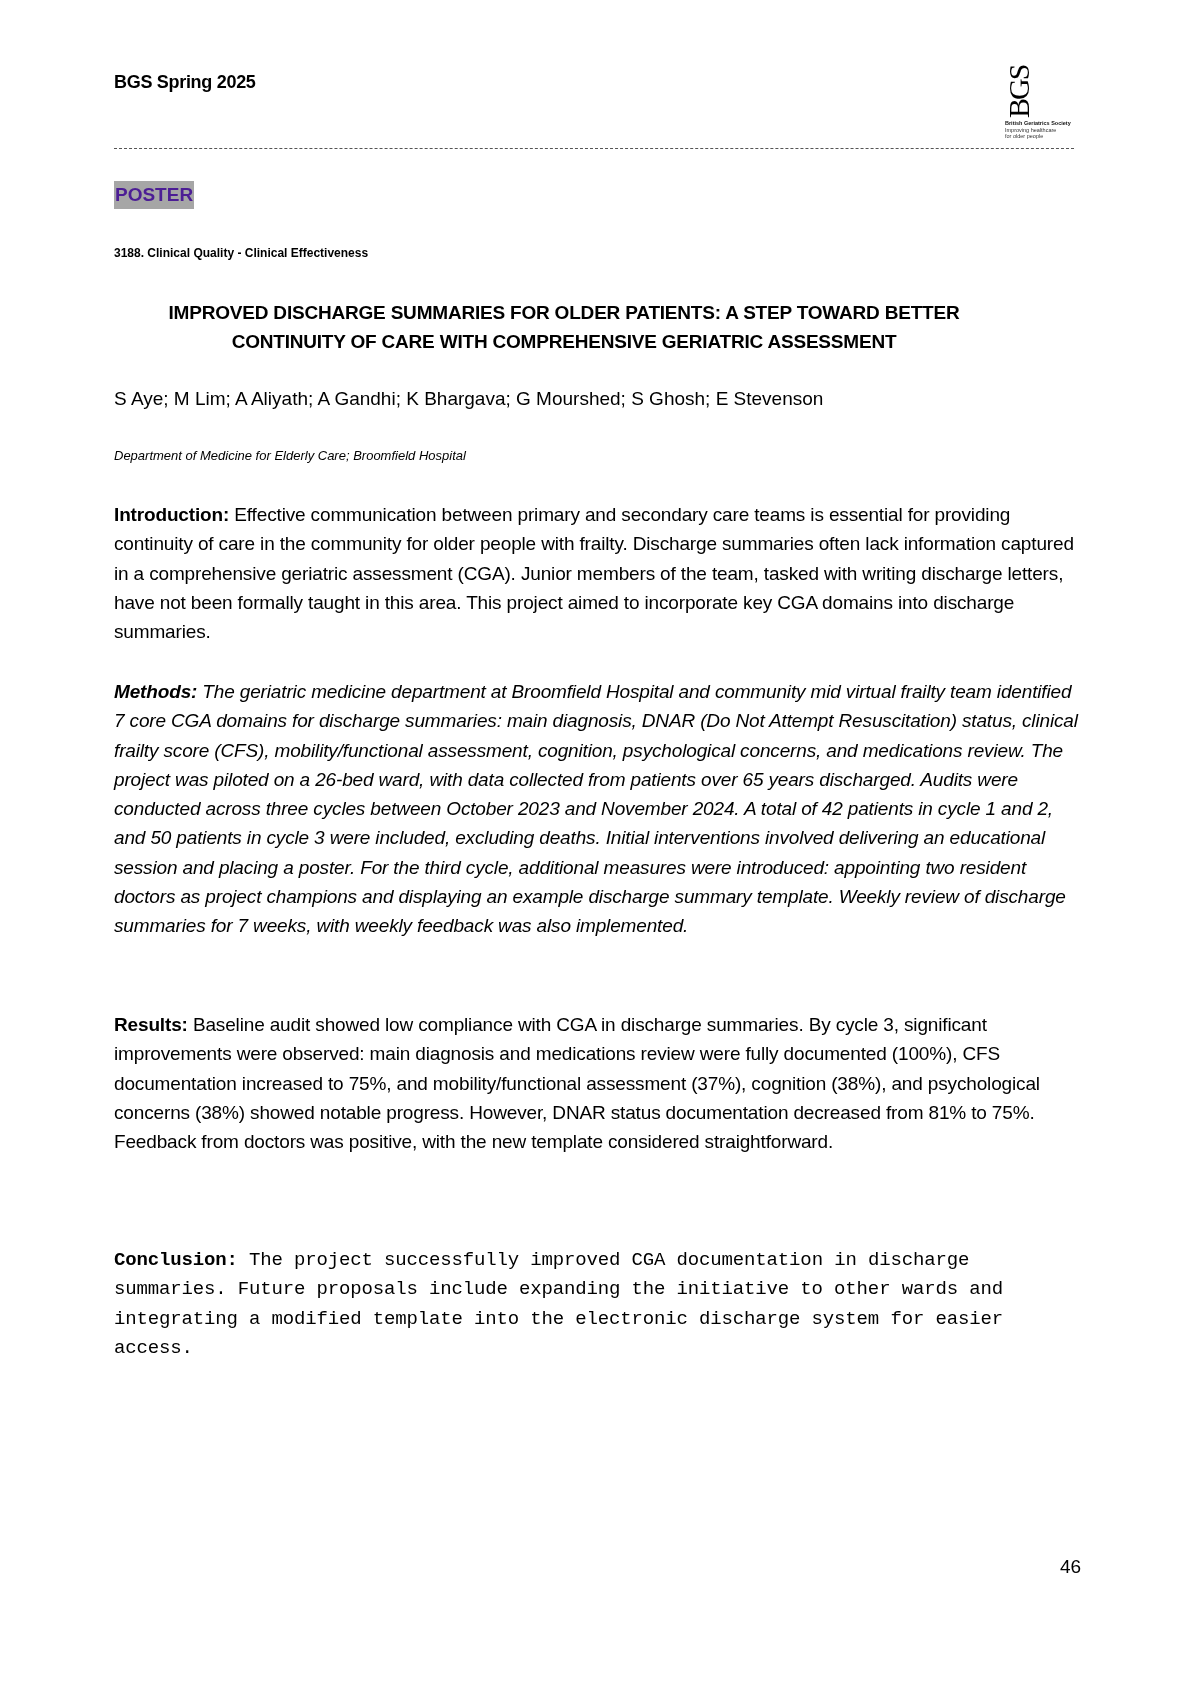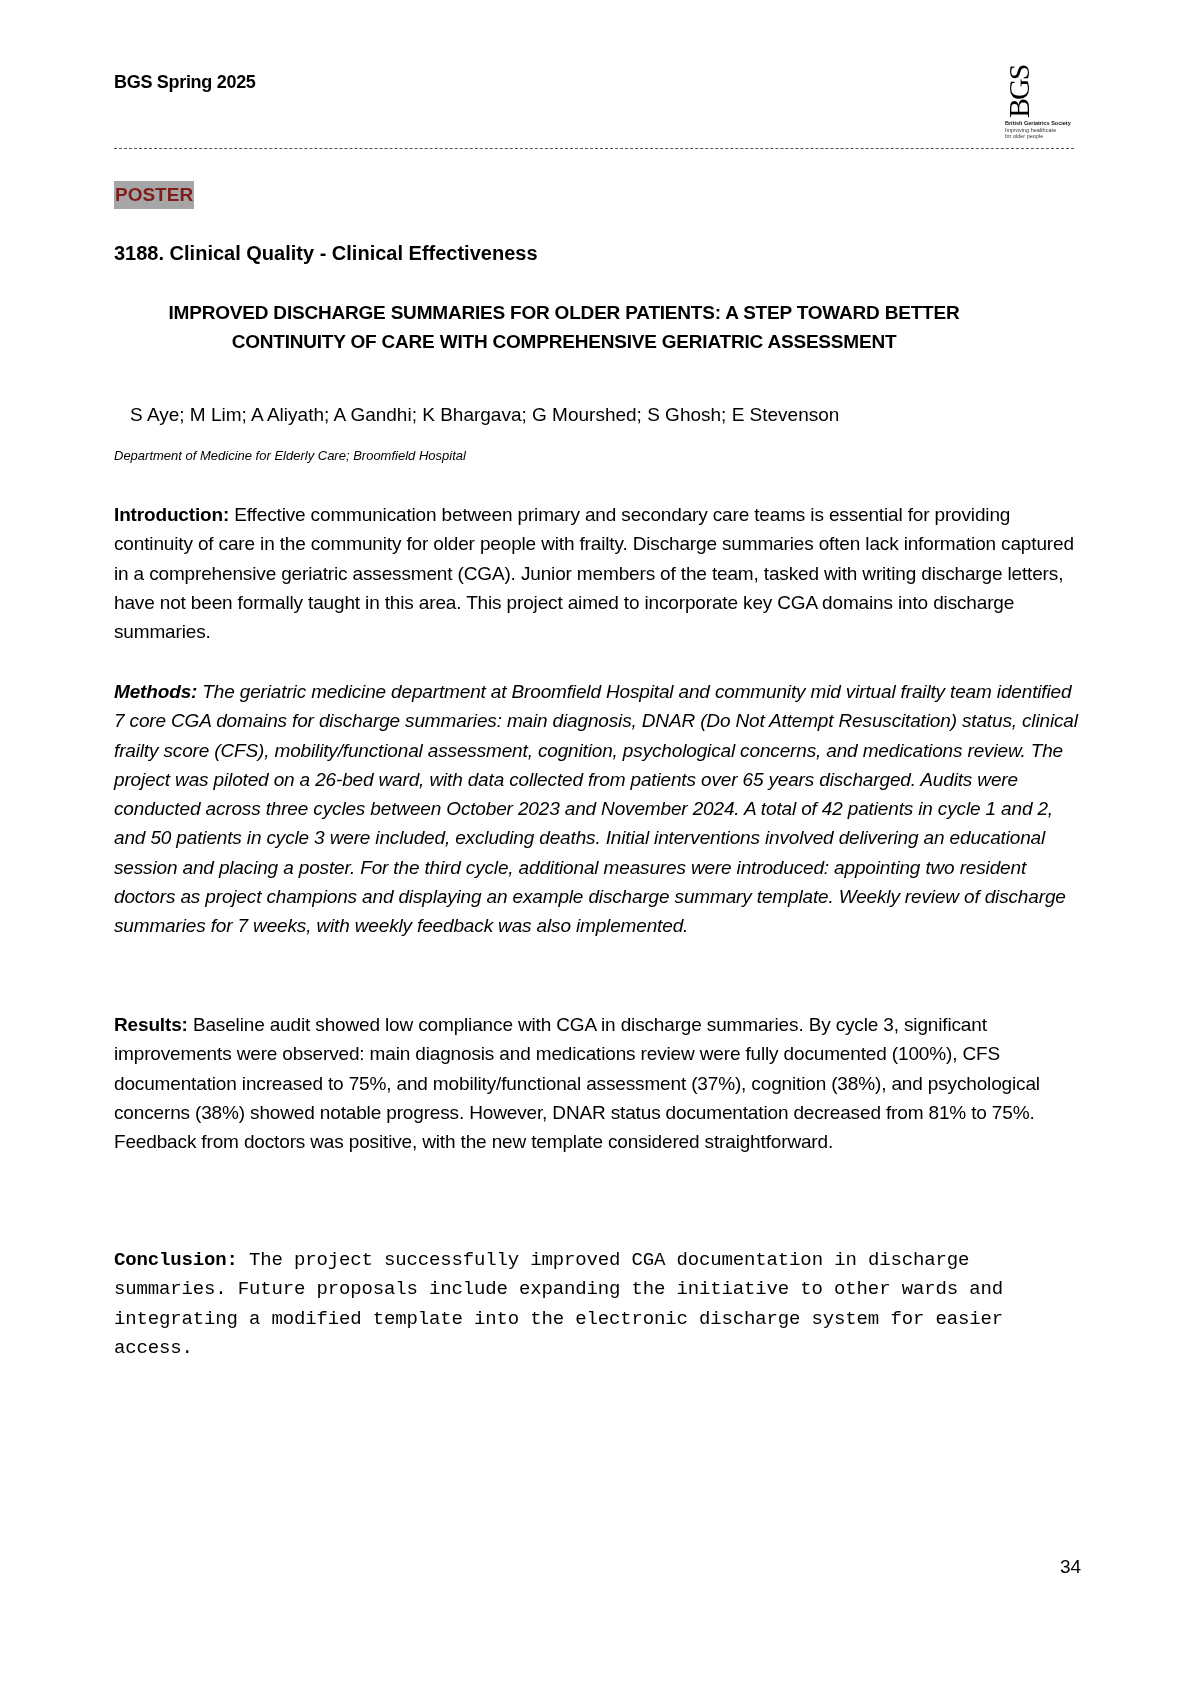--- a/index.html
+++ b/index.html
@@ -67,31 +67,31 @@
       top: 148px;
       width: 960px;
       height: 0;
       border-top: 1.5px dashed #555555;
     }
     .section-badge {
       position: absolute;
       left: 114px;
       top: 181px;
       background: #a6a6a6;
-      color: #7f1d1d;
+      color: #4c1d95;
       font-weight: bold;
       font-size: 19px;
       padding: 2px 1px 2px 1px;
       line-height: 24px;
     }
     .abstract-id {
       position: absolute;
       left: 114px;
       top: 241px;
-      font-size: 20px;
+      font-size: 12px;
       font-weight: bold;
       line-height: 24px;
       margin: 0;
     }
     .abstract-title {
       position: absolute;
       left: 114px;
       top: 298px;
       width: 900px;
       font-size: 19px;
@@ -100,21 +100,21 @@
       margin: 0;
       letter-spacing: -0.2px;
       text-align: center;
     }
     .authors {
       position: absolute;
       left: 114px;
       top: 387px;
       font-size: 19px;
       line-height: 24px;
-      margin: 16px;
+      margin: 0;
     }
     .affiliation {
       position: absolute;
       left: 114px;
       top: 444px;
       font-size: 13px;
       font-style: italic;
       line-height: 24px;
       margin: 0;
     }
@@ -169,13 +169,13 @@
 <p class="affiliation">Department of Medicine for Elderly Care; Broomfield Hospital</p>
 
 <p class="abstract-section" id="sec-intro"><span class="label">Introduction:</span><span> Effective communication between primary and secondary care teams is essential for providing continuity of care in the community for older people with frailty. Discharge summaries often lack information captured in a comprehensive geriatric assessment (CGA). Junior members of the team, tasked with writing discharge letters, have not been formally taught in this area. This project aimed to incorporate key CGA domains into discharge summaries.</span></p>
 
 <p class="abstract-section" id="sec-methods"><span class="label">Methods:</span><span> The geriatric medicine department at Broomfield Hospital and community mid virtual frailty team identified 7 core CGA domains for discharge summaries: main diagnosis, DNAR (Do Not Attempt Resuscitation) status, clinical frailty score (CFS), mobility/functional assessment, cognition, psychological concerns, and medications review. The project was piloted on a 26-bed ward, with data collected from patients over 65 years discharged. Audits were conducted across three cycles between October 2023 and November 2024. A total of 42 patients in cycle 1 and 2, and 50 patients in cycle 3 were included, excluding deaths. Initial interventions involved delivering an educational session and placing a poster. For the third cycle, additional measures were introduced: appointing two resident doctors as project champions and displaying an example discharge summary template. Weekly review of discharge summaries for 7 weeks, with weekly feedback was also implemented.</span></p>
 
 <p class="abstract-section" id="sec-results"><span class="label">Results:</span><span> Baseline audit showed low compliance with CGA in discharge summaries. By cycle 3, significant improvements were observed: main diagnosis and medications review were fully documented (100%), CFS documentation increased to 75%, and mobility/functional assessment (37%), cognition (38%), and psychological concerns (38%) showed notable progress. However, DNAR status documentation decreased from 81% to 75%. Feedback from doctors was positive, with the new template considered straightforward.</span></p>
 
 <p class="abstract-section" id="sec-conclusion"><span class="label">Conclusion:</span><span> The project successfully improved CGA documentation in discharge summaries. Future proposals include expanding the initiative to other wards and integrating a modified template into the electronic discharge system for easier access.</span></p>
 
-<div class="page-number">34</div>
+<div class="page-number">46</div>
 
 </body></html>

